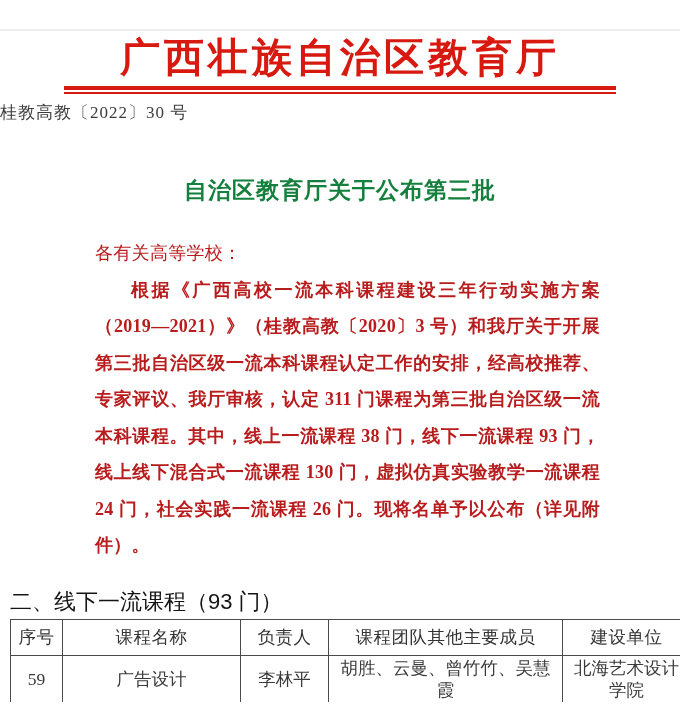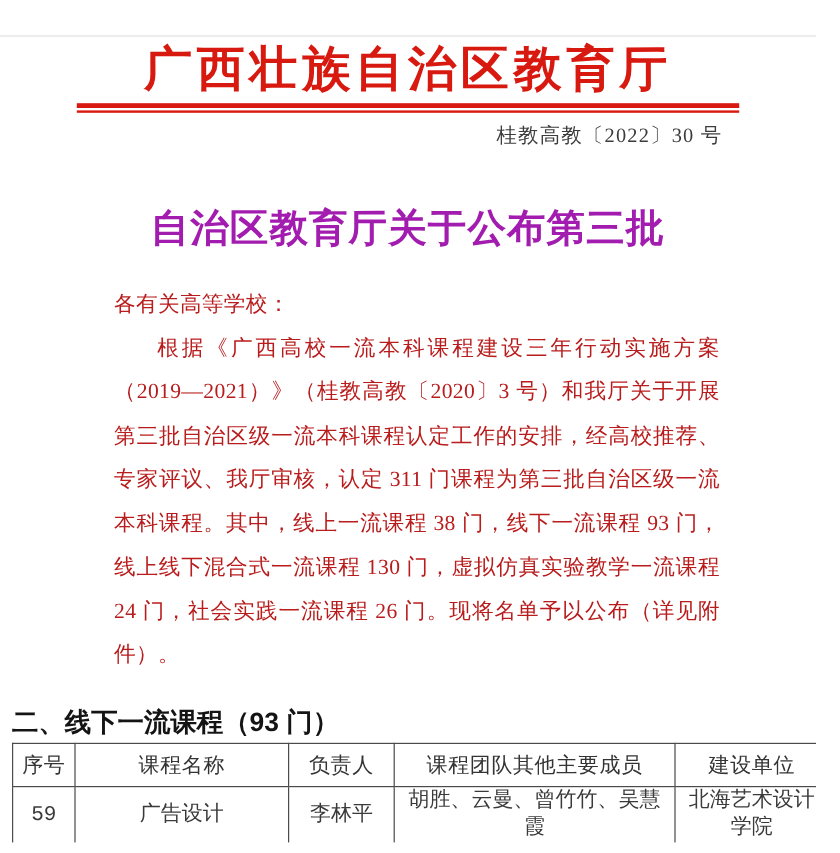--- a/index.html
+++ b/index.html
@@ -40,61 +40,61 @@
     background: var(--accent, #d7190f);
   }
   .red-divider .thin-rule {
     height: 2px;
     margin-top: 2px;
     background: var(--accent, #d7190f);
   }
   .doc-number {
     margin-top: 8px;
     padding-right: 78px;
-    text-align: right;
+    text-align: left;
     font-size: 17px;
     line-height: 22px;
     color: #3c3c3c;
     letter-spacing: 1px;
   }
   .notice-title {
     margin-top: 44px;
     text-align: center;
-    font-size: 32px;
+    font-size: 23px;
     line-height: 45px;
     font-weight: bold;
-    color: #a21caf;
+    color: #15803d;
     letter-spacing: 1px;
     font-family: "Liberation Sans", sans-serif;
   }
   .body-text {
     margin: 22px 80px 0 95px;
     font-size: 18px;
     line-height: 36.5px;
     color: #b91c1c;
     text-align: justify;
     letter-spacing: 0.3px;
   }
   .body-text p { margin: 0; }
-  .body-text .indented { text-indent: 2em; }
+  .body-text .indented { text-indent: 2em; font-weight: bold; }
   .section-heading {
     margin: 24px 0 0 10px;
     font-size: 22px;
     line-height: 28px;
-    font-weight: bold;
+    font-weight: normal;
     color: #141414;
     font-family: "Liberation Sans", sans-serif;
     white-space: nowrap;
   }
   table.courses-table {
     margin: 3px 0 0 10px;
     width: 680px;
     border-collapse: collapse;
     table-layout: fixed;
-    font-family: Liberation Mono, monospace;
+    font-family: Liberation Serif, serif;
   }
   .courses-table th, .courses-table td {
     border: 1.5px solid #4a4a4a;
     text-align: center;
     vertical-align: middle;
     padding: 1px 4px;
     font-weight: normal;
     color: #333333;
     overflow: hidden;
   }

